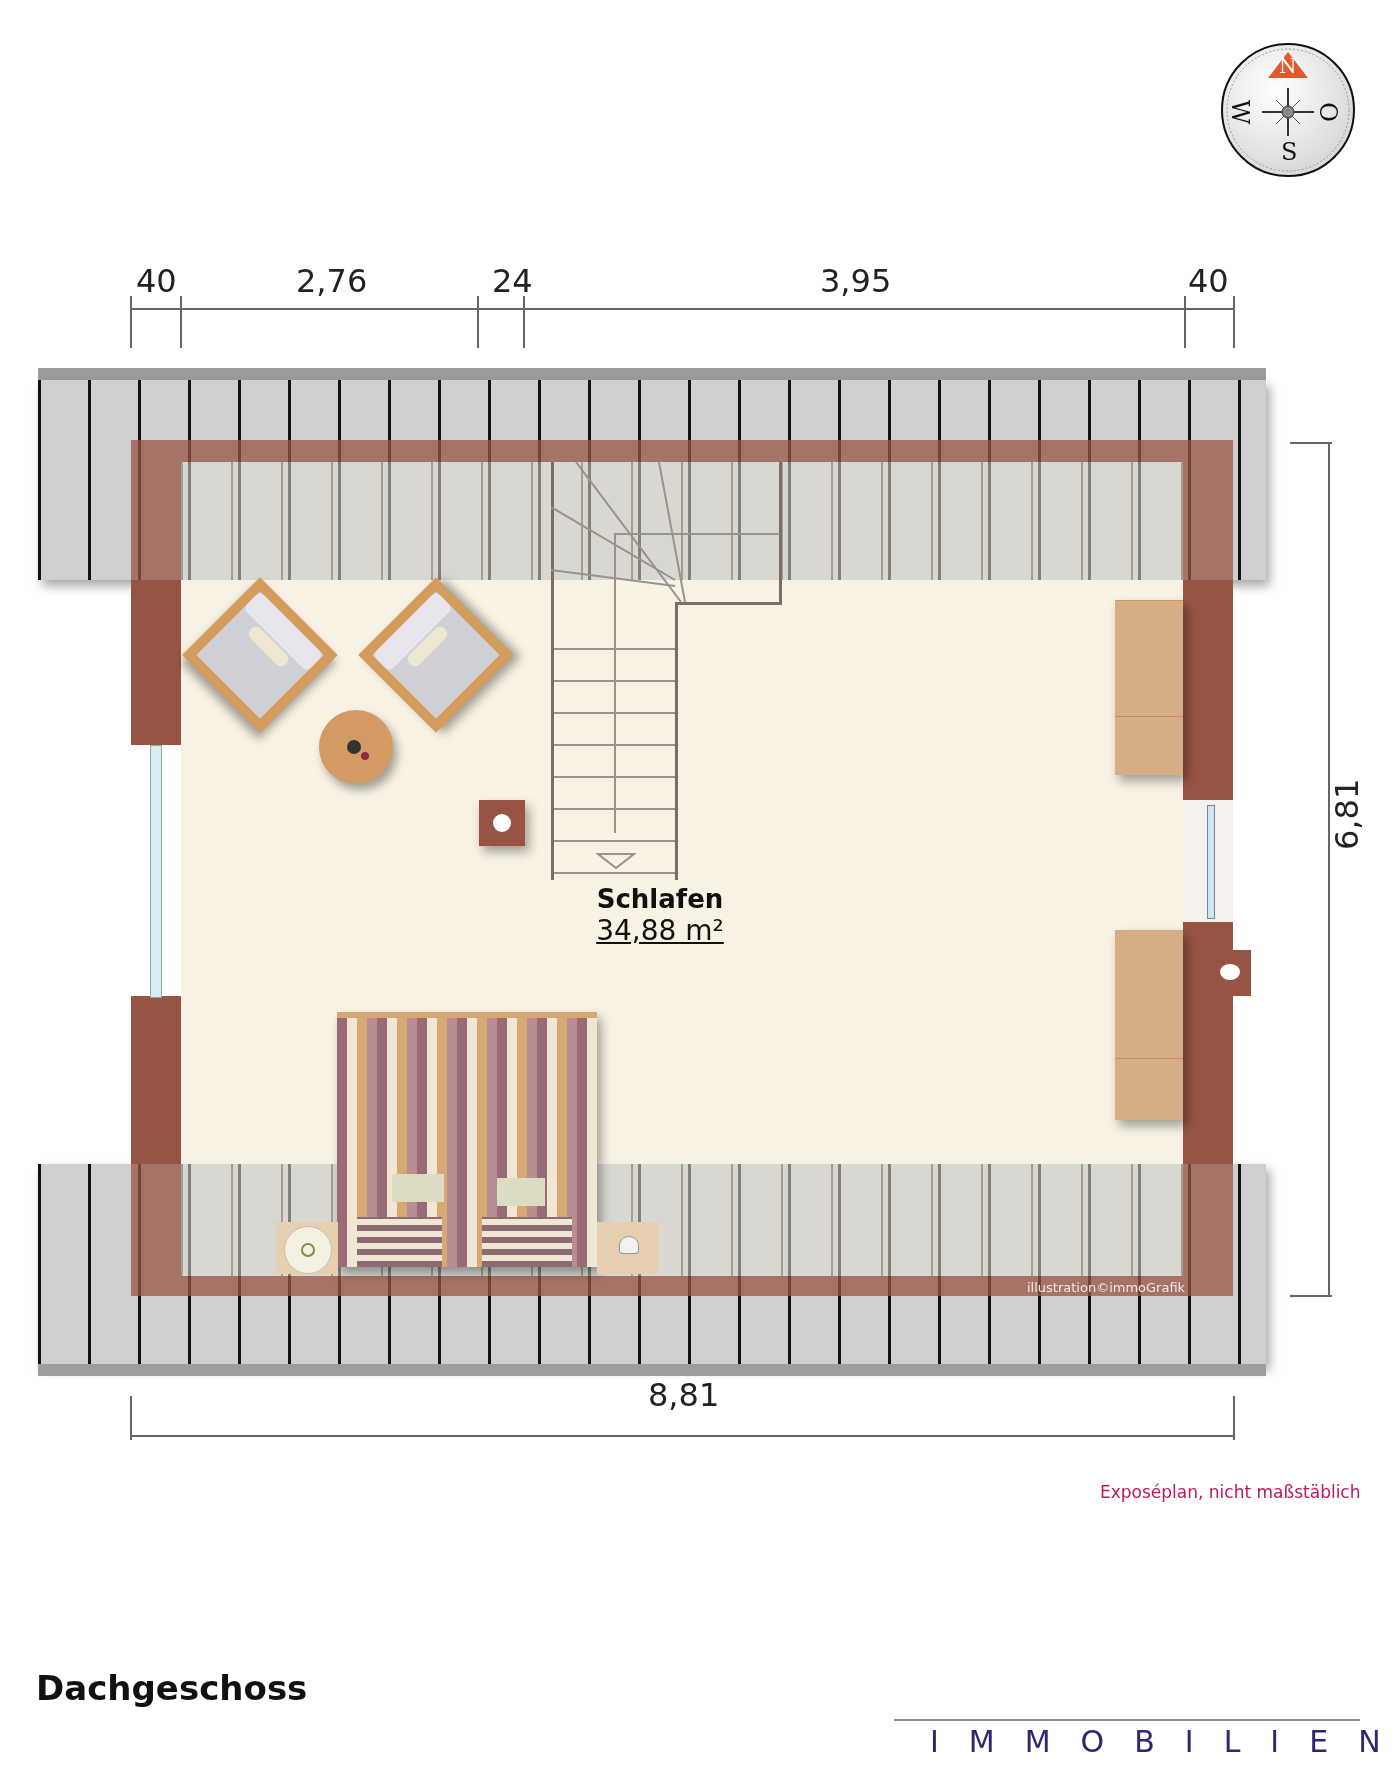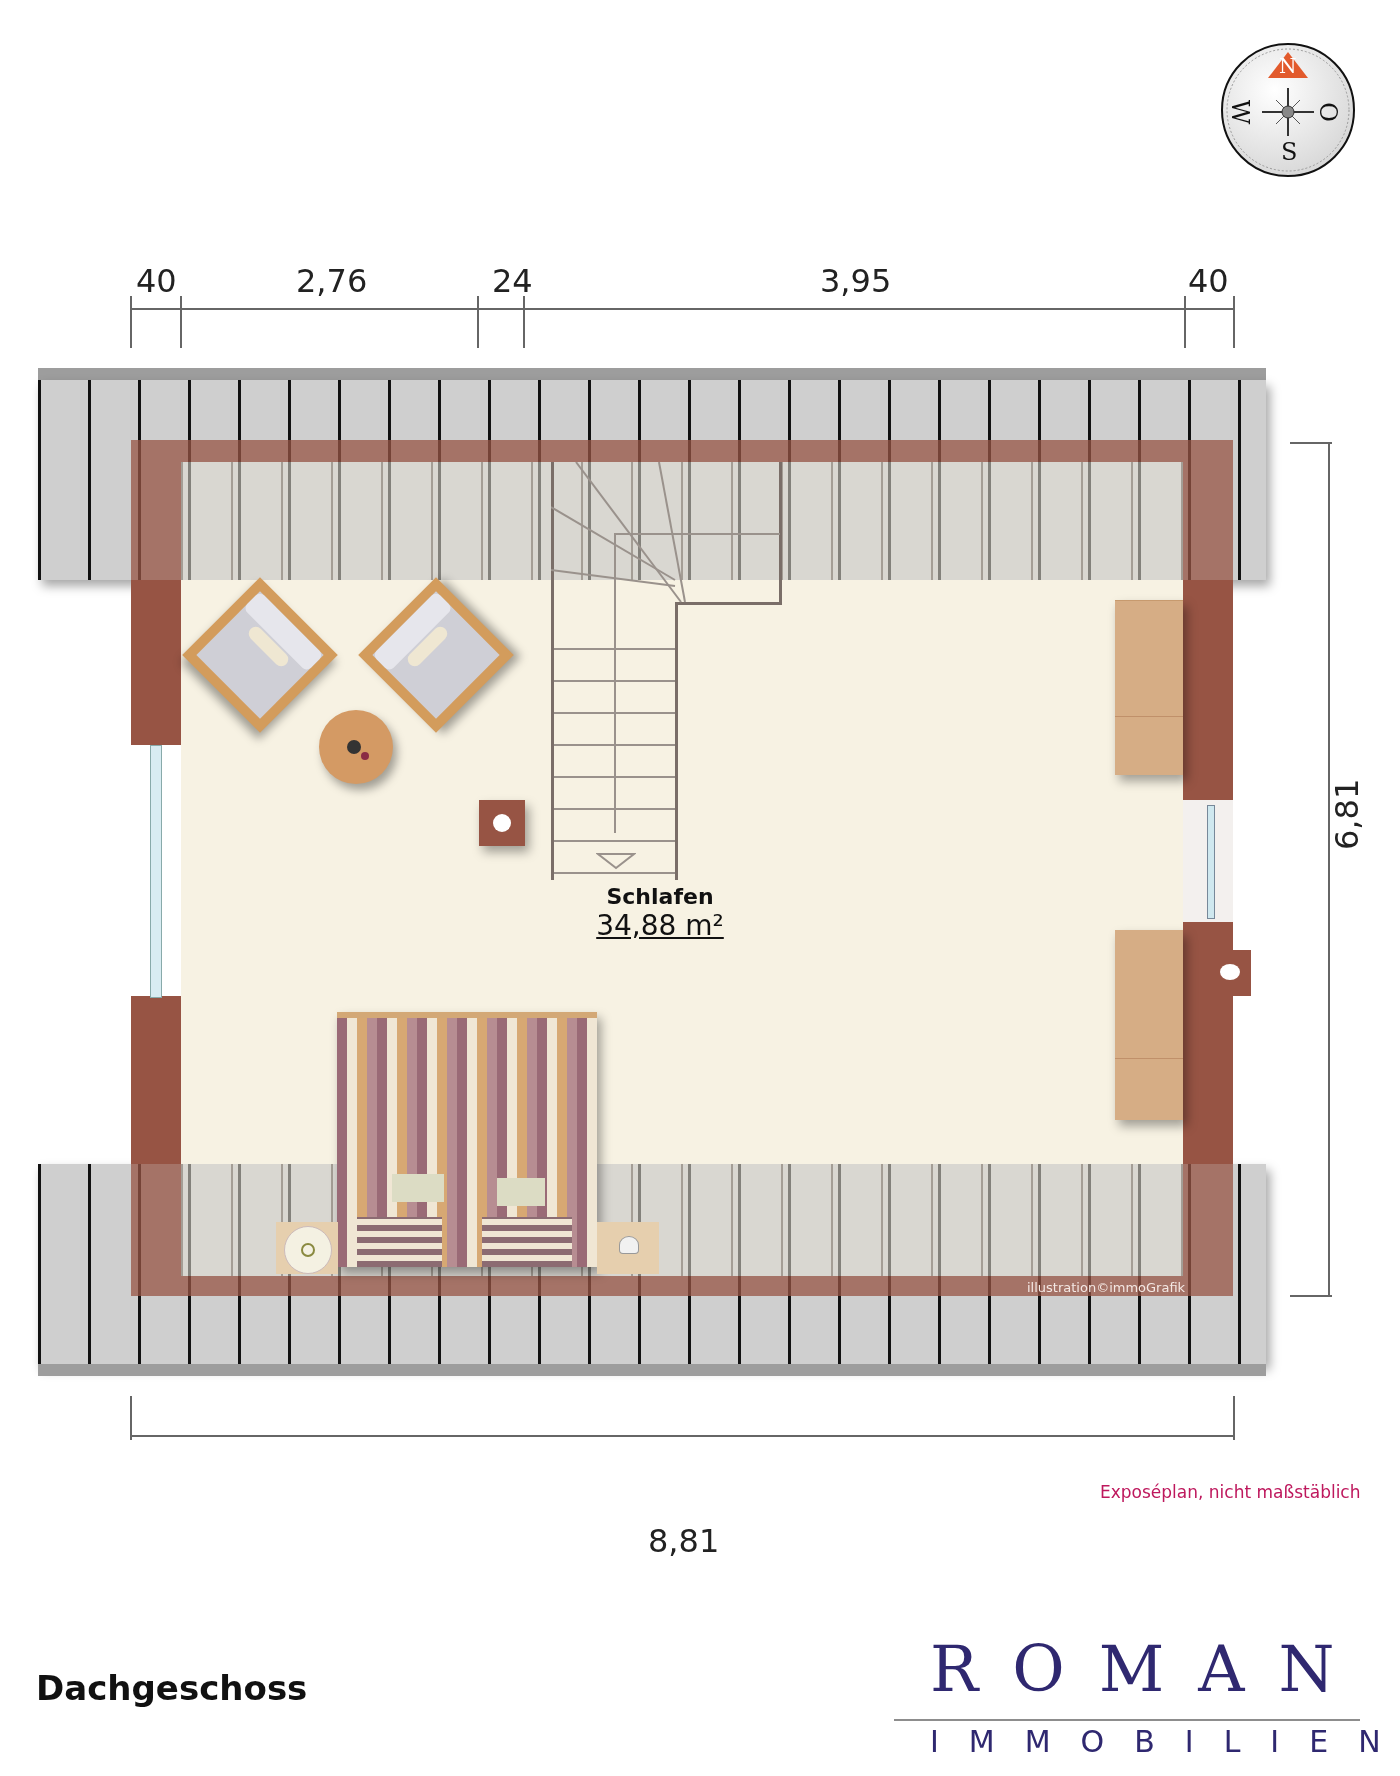--- a/index.html
+++ b/index.html
@@ -66,21 +66,21 @@
   <div class="dim-line" style="left:1328px;top:442px;width:2px;height:855px;"></div>
   <div class="dim-line" style="left:1290px;top:442px;width:42px;height:2px;"></div>
   <div class="dim-line" style="left:1290px;top:1295px;width:42px;height:2px;"></div>
   <span class="dim-text" style="left:1328px;top:850px;transform:rotate(-90deg);transform-origin:0 0;">6,81</span>
 </div>
 
 <div>
   <div class="dim-line" style="left:130px;top:1435px;width:1105px;height:2px;"></div>
   <div class="tick" style="left:130px;top:1396px;height:44px;"></div>
   <div class="tick" style="left:1233px;top:1396px;height:44px;"></div>
-  <span class="dim-text" style="left:648px;top:1522px;">8,81</span>
+  <span class="dim-text" style="left:648px;top:1376px;">8,81</span>
 </div>
 
 <div class="roof-edge" style="left:38px;top:368px;width:1228px;height:12px;"></div>
 <div class="roof shadow" style="left:38px;top:380px;width:1228px;height:200px;"></div>
 
 <div class="roof shadow" style="left:38px;top:1164px;width:1228px;height:200px;"></div>
 <div class="roof-edge" style="left:38px;top:1364px;width:1228px;height:12px;"></div>
 
 <div class="wall" style="left:131px;top:580px;width:50px;height:165px;"></div>
 <div class="wall" style="left:131px;top:996px;width:50px;height:168px;"></div>
@@ -168,27 +168,26 @@
 <div class="abs" style="left:276px;top:1222px;width:62px;height:52px;background:#e6cfae;">
   <div class="abs" style="left:8px;top:4px;width:46px;height:46px;border-radius:50%;background:#f4f1e2;border:1px solid #cbb;">
     <div class="abs" style="left:16px;top:16px;width:14px;height:14px;border-radius:50%;border:2px solid #8a8a40;box-sizing:border-box;"></div>
   </div>
 </div>
 <div class="abs" style="left:597px;top:1222px;width:62px;height:52px;background:#e6cfae;">
   <div class="abs" style="left:22px;top:14px;width:18px;height:16px;background:#f1f1f1;border:1px solid #999;border-radius:50% 50% 4px 4px;"></div>
 </div>
 
 <div class="label-room" style="left:560px;top:884px;width:200px;">
-  <div style="font-size:22px;font-weight:bold;">Schlafen</div>
+  <div style="font-size:26px;font-weight:bold;">Schlafen</div>
   <div style="font-size:28px;text-decoration:underline;">34,88 m²</div>
 </div>
 
 <span class="abs" style="left:1027px;top:1280px;font-size:13px;color:#f4e8e4;">illustration©immoGrafik</span>
 
 <span class="abs" style="left:1100px;top:1482px;font-size:17px;color:#be185d;">Exposéplan, nicht maßstäblich</span>
 
 <span class="abs" style="left:36px;top:1668px;font-size:34px;font-weight:bold;color:#111;">Dachgeschoss</span>
 
 <div class="abs" style="left:890px;top:1620px;width:480px;height:140px;">
-  <span class="logo-big" style="left:40px;top:12px;">ROMAN</span>
   <div class="abs" style="left:4px;top:99px;width:466px;height:2px;background:#8d8d8d;"></div>
   <span class="logo-small" style="left:40px;top:104px;">IMMOBILIEN</span>
 </div>
 
 </body></html>

